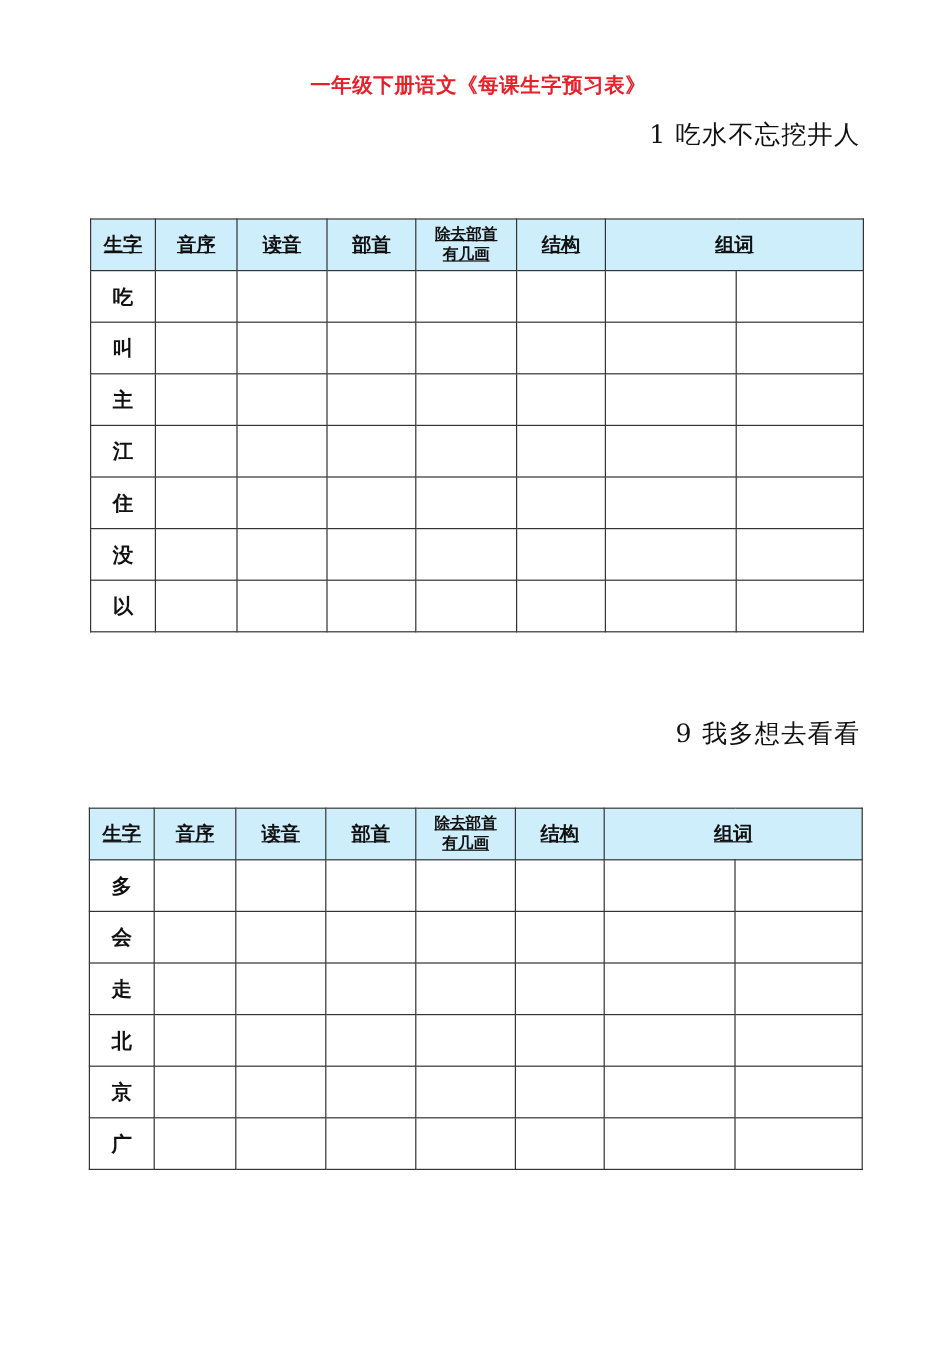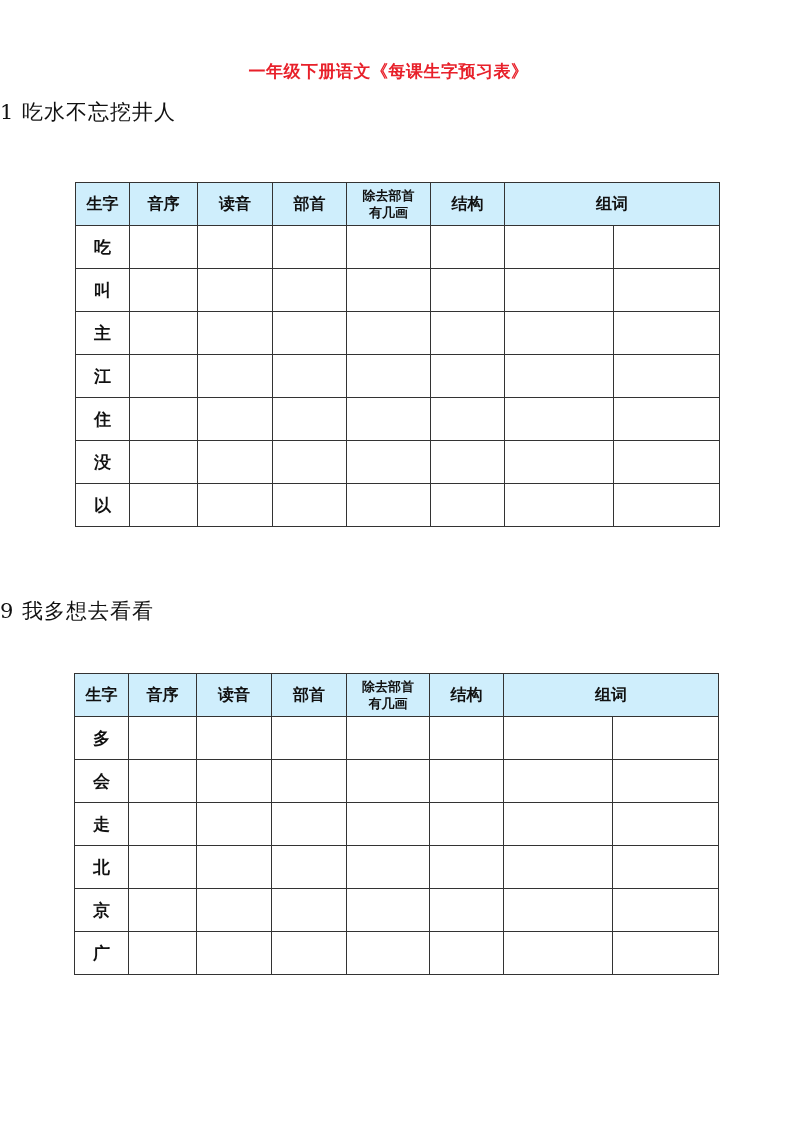--- a/index.html
+++ b/index.html
@@ -1,27 +1,27 @@
 <!DOCTYPE html>
 <html><head>
 <meta charset="utf-8">
 <style>
   html, body { margin:0; padding:0; background:#ffffff; }
   body { width:793px; height:1122px; position:relative; overflow:hidden;
          font-family:"DejaVu Sans", "Liberation Sans", sans-serif; color:#111; }
-  .doc-title { position:absolute; left:0; width:777px; top:60px; text-align:center;
+  .doc-title { position:absolute; left:10px; width:777px; top:60px; text-align:center;
                color:#e8202a; font-family:"DejaVu Serif", "Liberation Serif", serif;
                font-size:17px; font-weight:bold; letter-spacing:0.5px; }
-  .lesson-title { position:absolute; left:0; width:717px; text-align:left;
+  .lesson-title { position:absolute; left:0; width:717px; text-align:right;
                   font-family:"DejaVu Serif", "Liberation Serif", serif; font-size:21px;
                   color:#111; letter-spacing:1px; }
   table.prep { position:absolute; border-collapse:collapse; table-layout:fixed; }
   table.prep td, table.prep th { border:1px solid #333; padding:0; text-align:center;
                vertical-align:middle; height:42px; }
-  table.prep th { background:#cfeefc; font-weight:bold; font-size:16px; color:#111; }
+  table.prep th { background:#cfeefc; font-weight:bold; font-size:16px; color:#111;text-decoration:underline; }
   table.prep th.small { font-size:13px; line-height:17px; }
   table.prep td.char { font-weight:bold; font-size:17px; }
   table.prep td.blank { background:#fff; }
 </style>
 </head>
 <body>
 
 <div class="doc-title">一年级下册语文《每课生字预习表》</div>
 
 <div class="lesson-title" style="top:98px;">1 吃水不忘挖井人</div>

